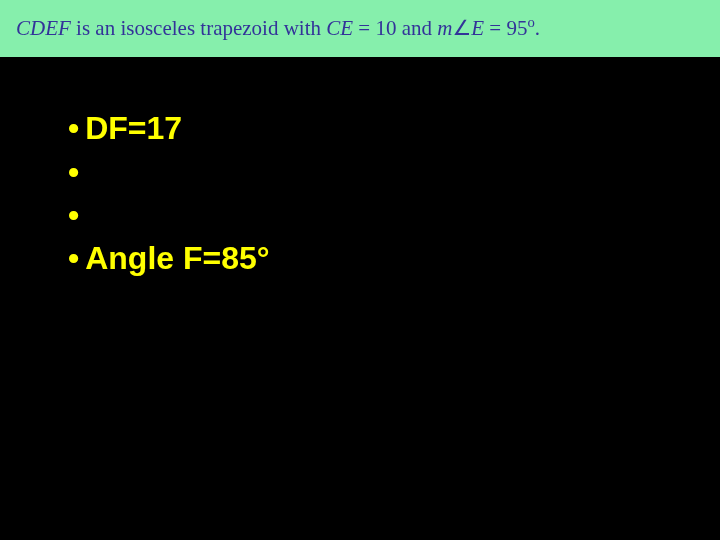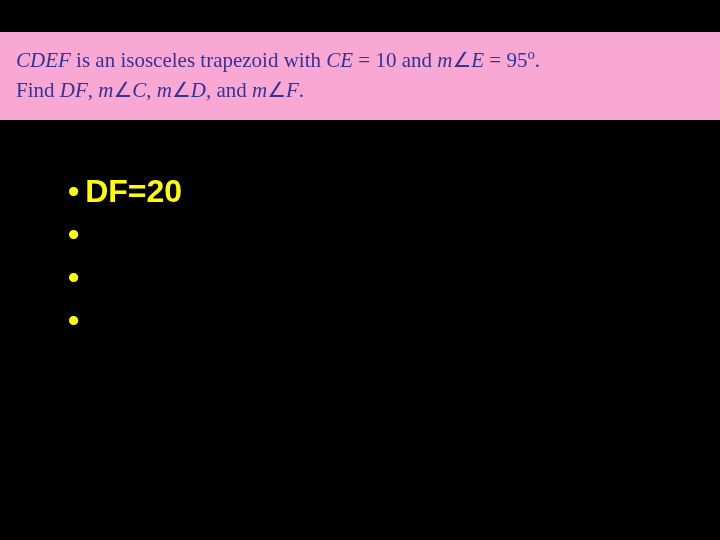--- a/index.html
+++ b/index.html
@@ -4,27 +4,26 @@
 <style>
   * { margin: 0; padding: 0; box-sizing: border-box; }
   body {
     width: 720px;
     height: 540px;
     background: #000;
     font-family: Arial, sans-serif;
     overflow: hidden;
   }
   .problem-area {
-    background: #f9a8d4;
+    background: #86efac;
     padding: 12px 16px 14px 16px;
     font-family: 'Times New Roman', serif;
     font-size: 21px;
     color: #333399;
     line-height: 1.45;
-    margin-top: 32px;
   }
   .problem-area .ital { font-style: italic; }
   .angle { font-style: normal; }
   .deg { font-size: 0.7em; vertical-align: super; font-style: normal; }
   .answer-area {
     padding: 50px 0 0 68px;
   }
   .answer-area .row {
     color: #ffff00;
     font-family: Arial, sans-serif;
@@ -39,32 +38,30 @@
     margin-right: 6px;
   }
 </style>
 </head>
 <body>
 
 <div class="problem-area">
   <div>
     <span class="ital">CDEF</span><span> is an isosceles trapezoid with </span><span class="ital">CE</span><span> = </span><span> 10 </span><span>and </span><span class="ital">m</span><span class="angle">∠</span><span class="ital">E</span><span> = </span><span> 95</span><span class="deg">o</span><span>.</span>
   </div>
-  <div>
-    <span>Find </span><span class="ital">DF</span><span>, </span><span class="ital">m</span><span class="angle">∠</span><span class="ital">C</span><span>, </span><span class="ital">m</span><span class="angle">∠</span><span class="ital">D</span><span>, and </span><span class="ital">m</span><span class="angle">∠</span><span class="ital">F</span><span>.</span>
-  </div>
 </div>
 
 <div class="answer-area">
   <div class="row">
       <span class="bullet">•</span>
-      <span>DF=20</span>
+      <span>DF=17</span>
     </div>
   <div class="row">
       <span class="bullet">•</span>
     </div>
   <div class="row">
       <span class="bullet">•</span>
     </div>
   <div class="row">
       <span class="bullet">•</span>
+      <span>Angle F=85°</span>
     </div>
 </div>
 
 </body></html>

